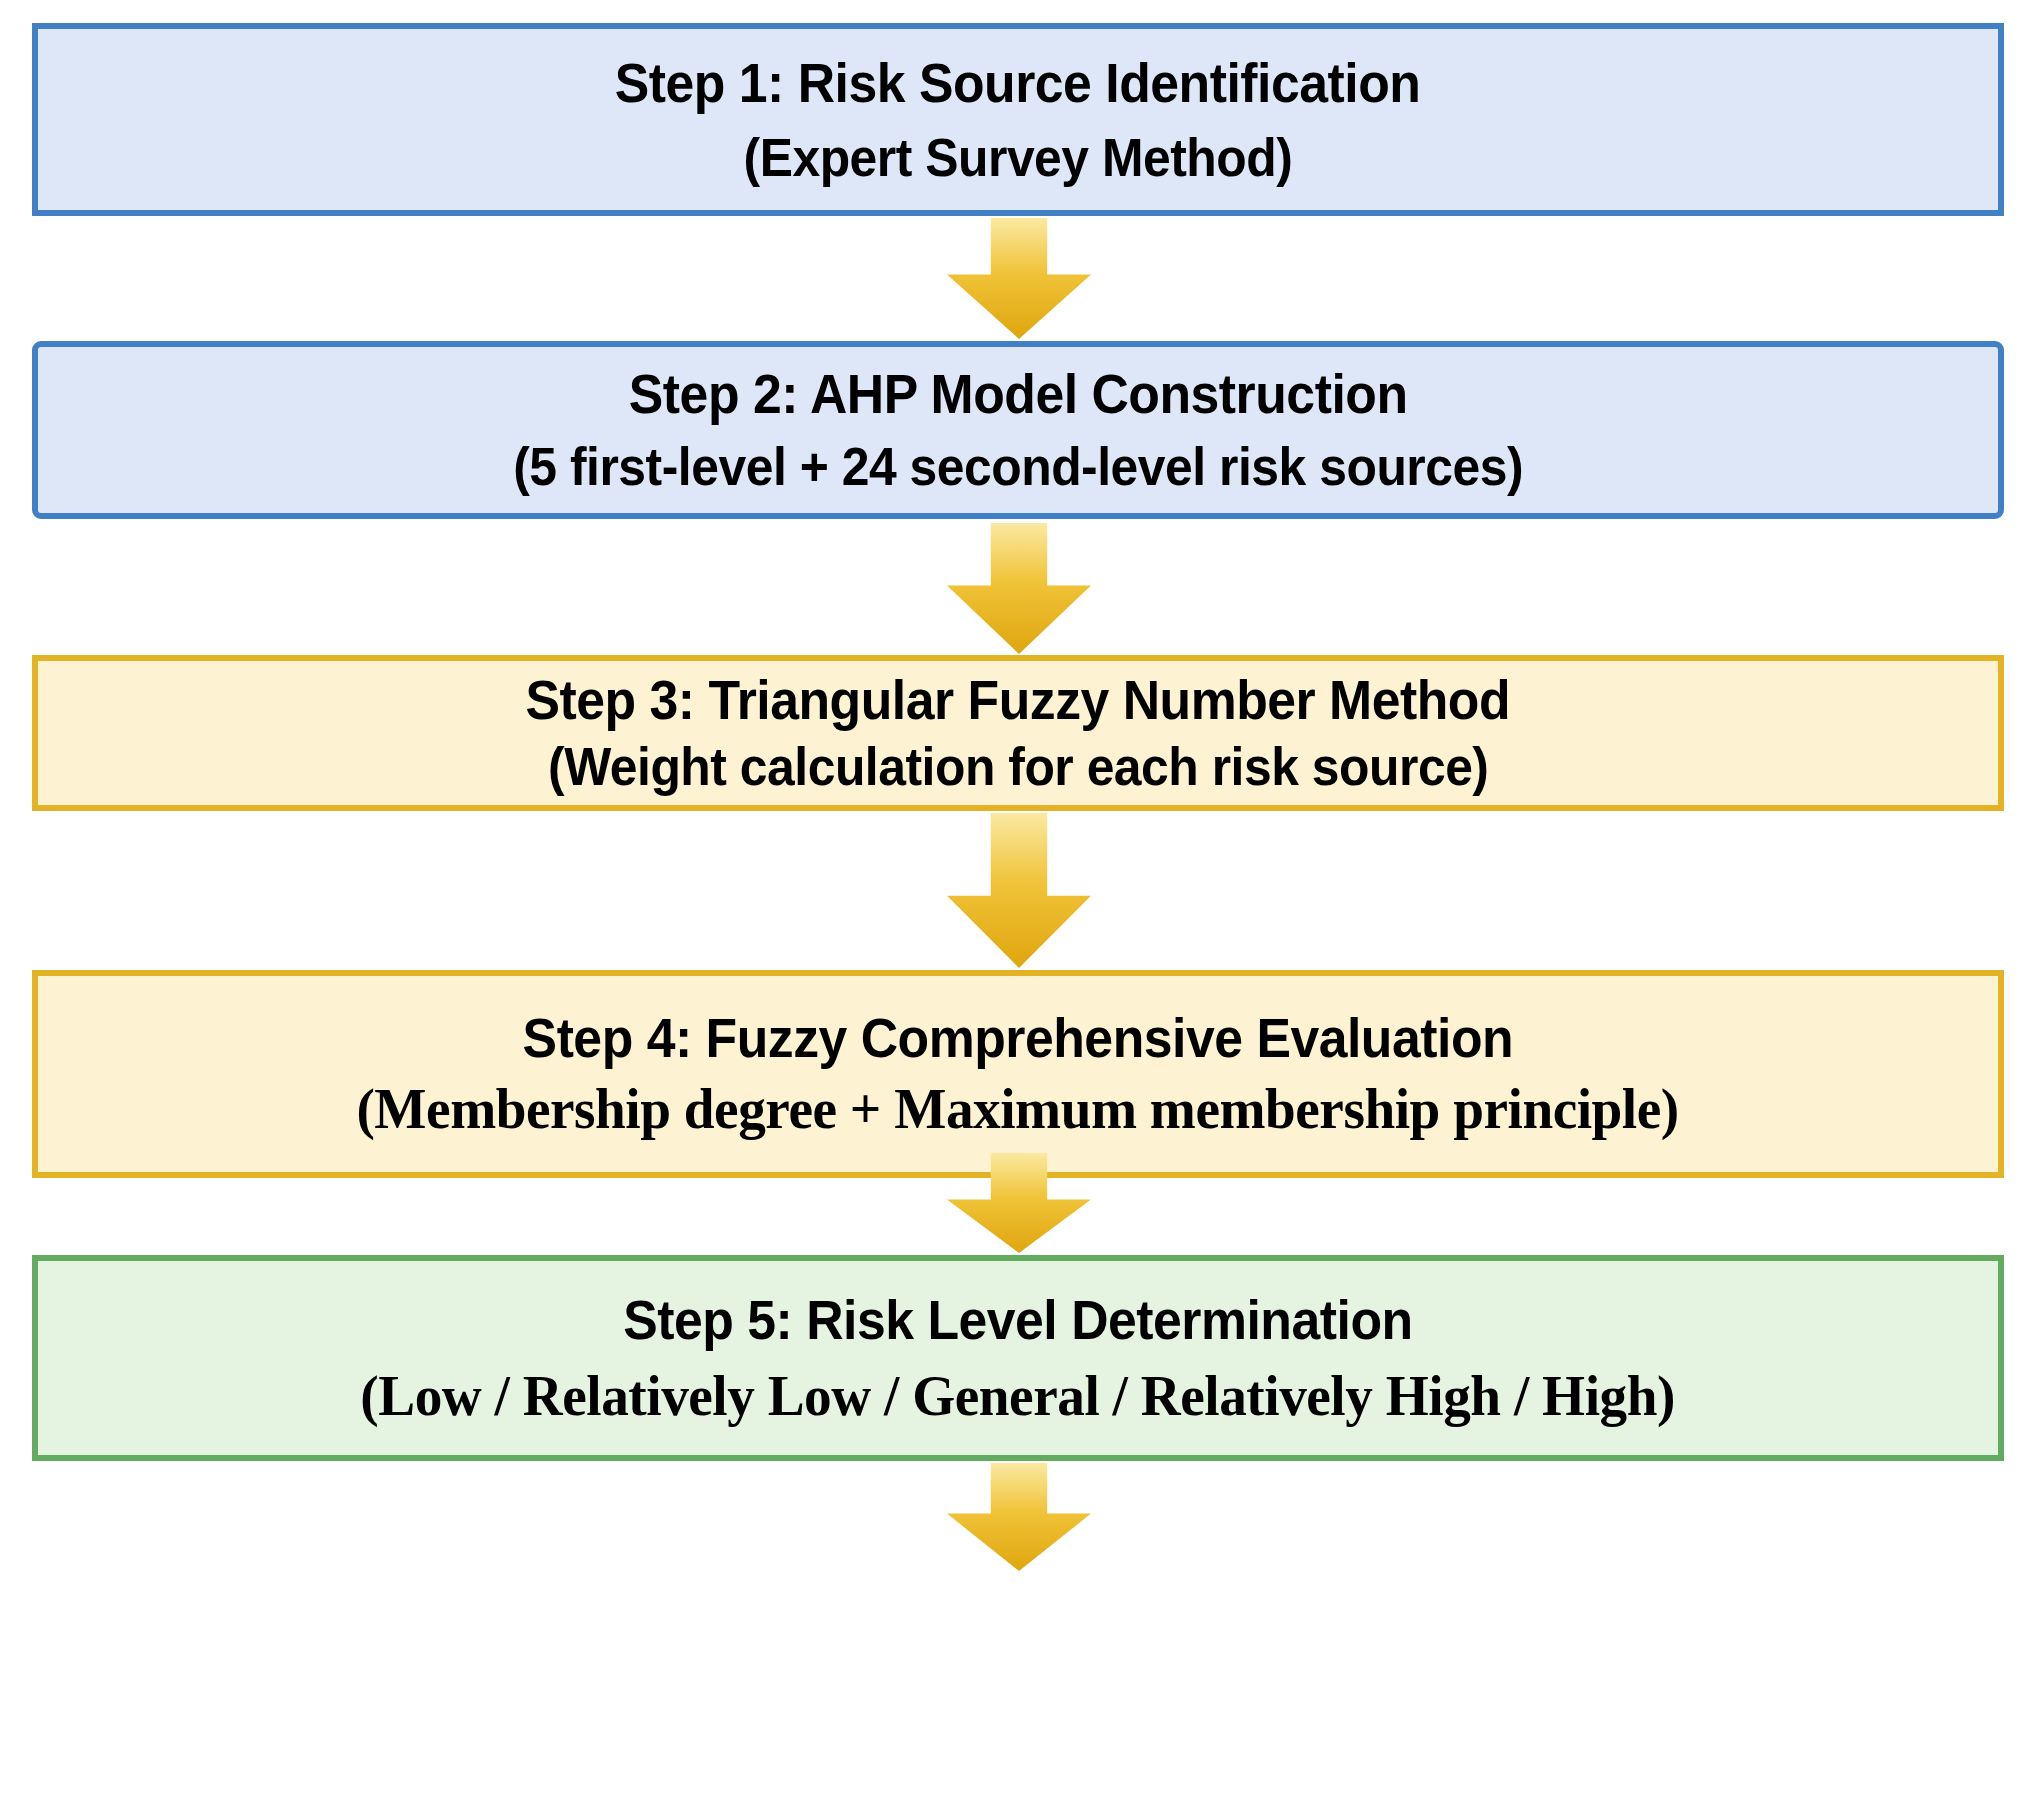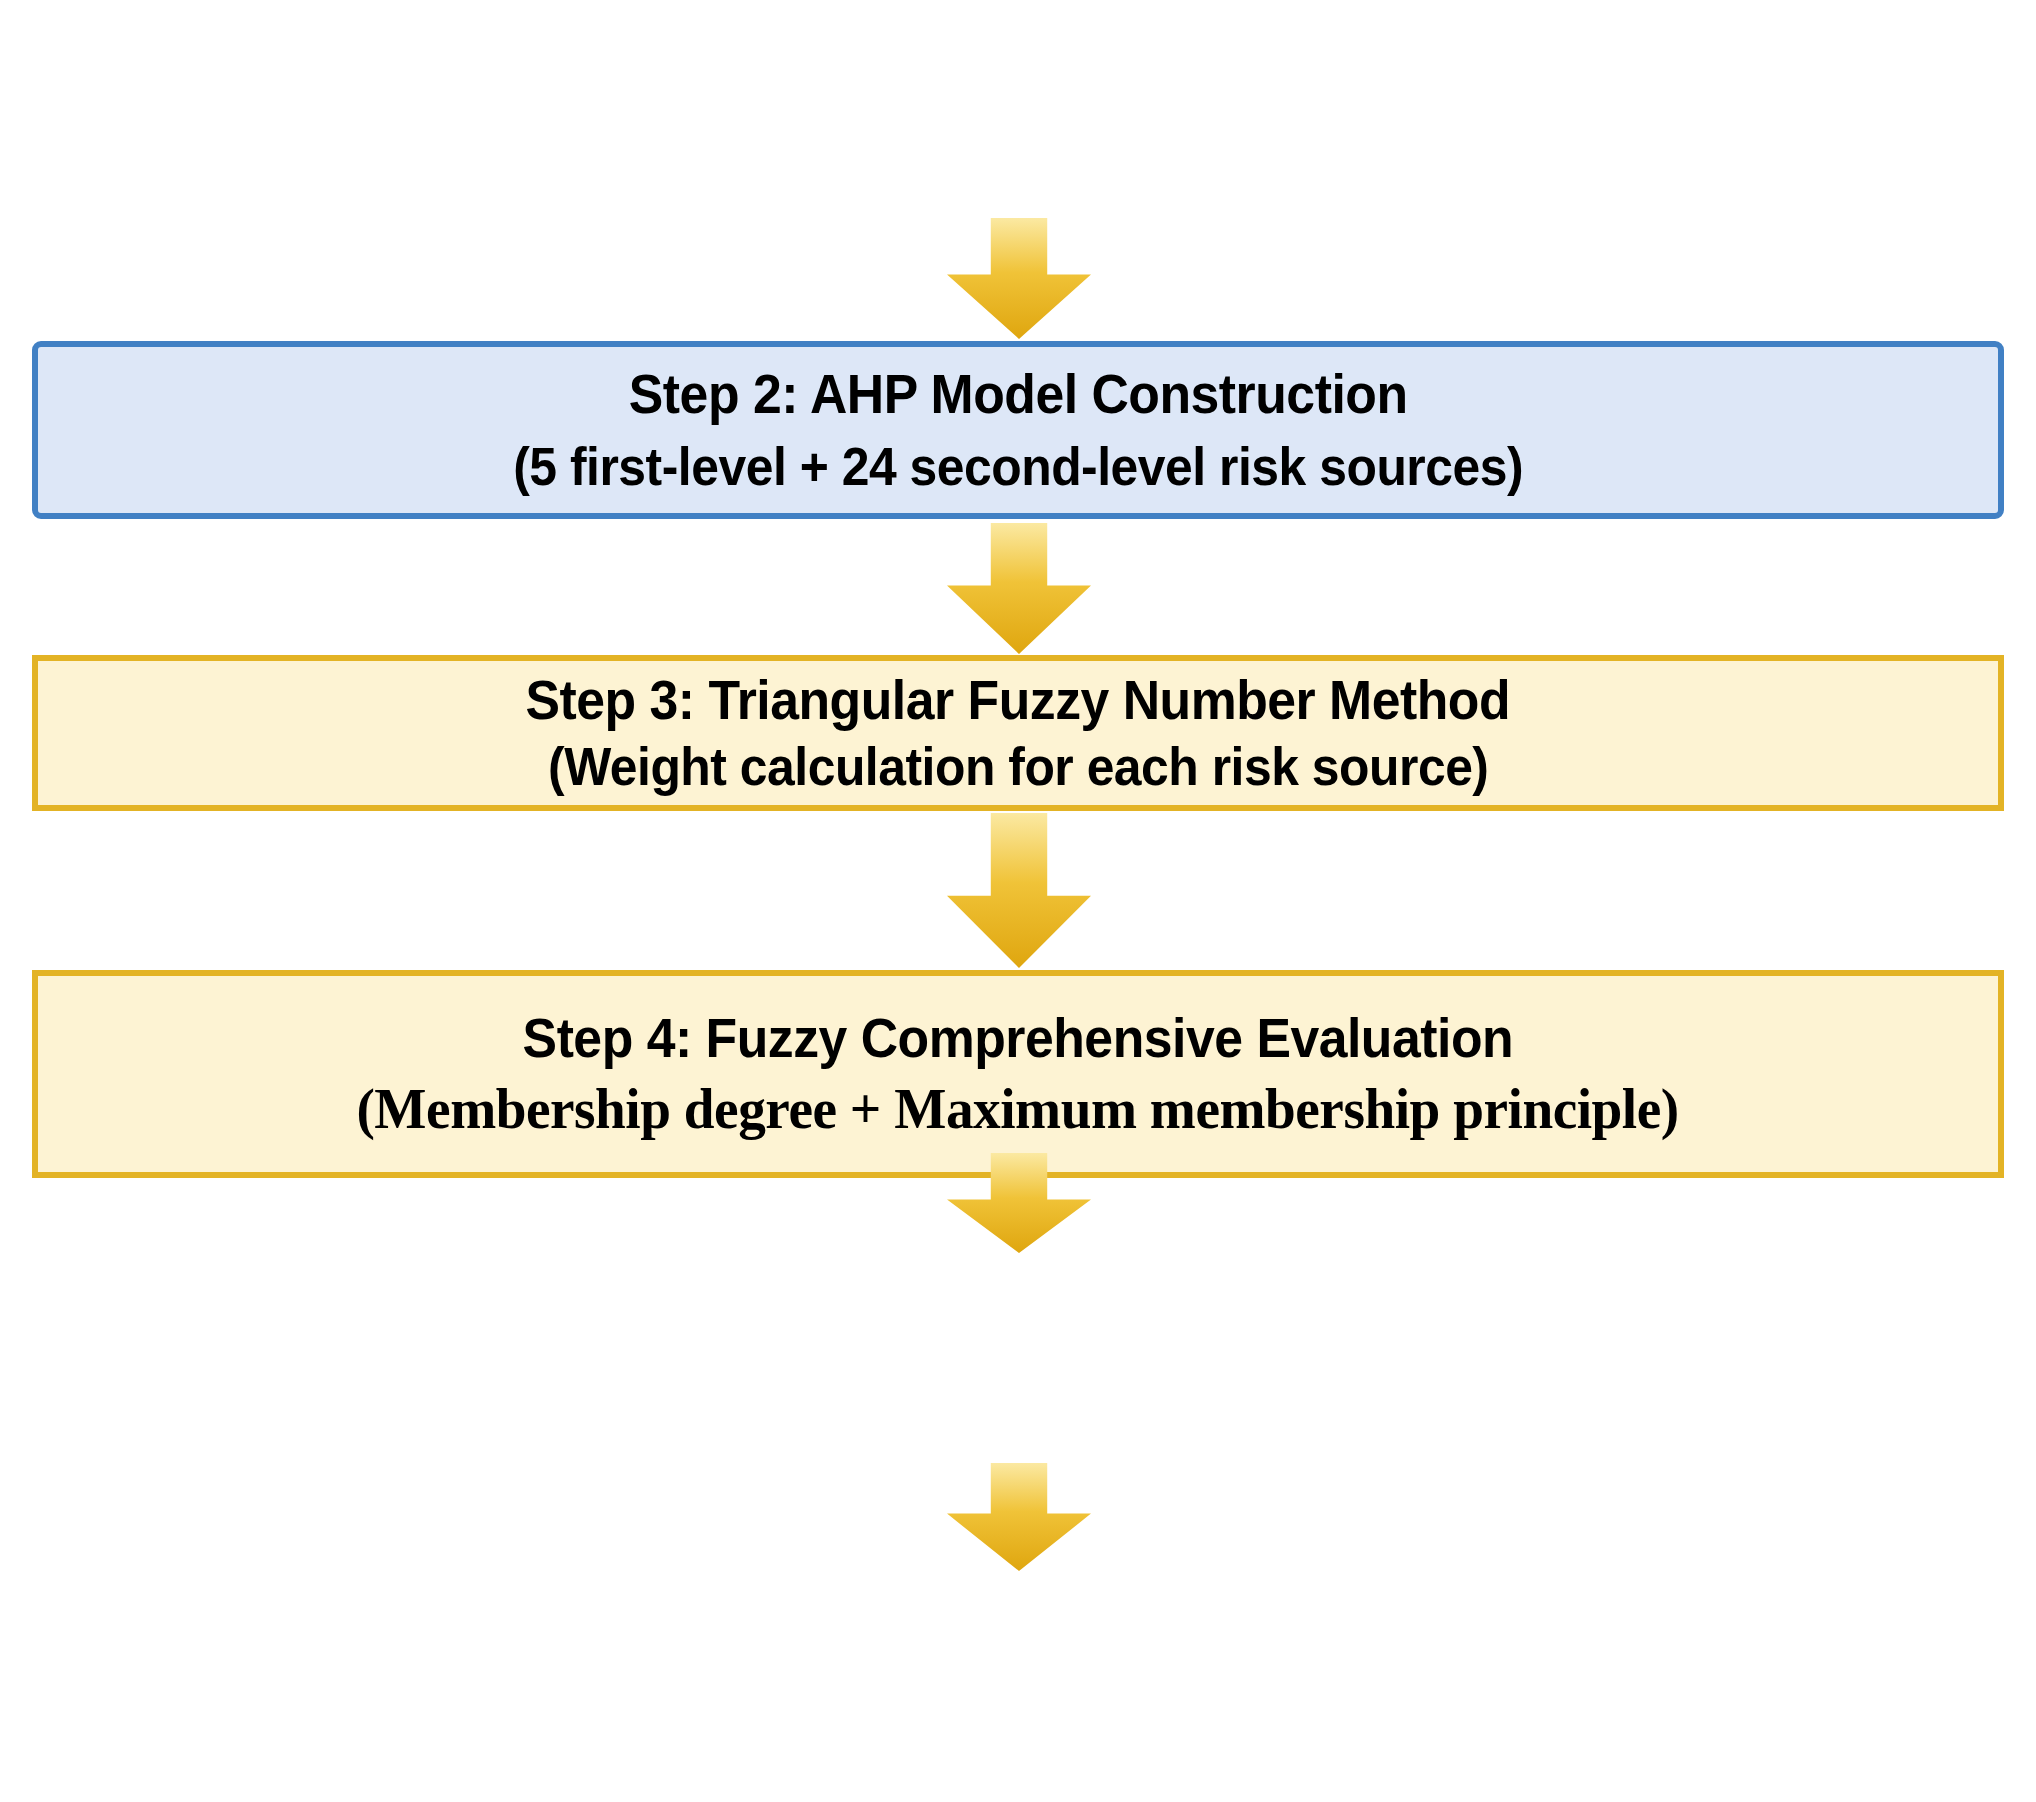--- a/index.html
+++ b/index.html
@@ -109,20 +109,24 @@
   #arrow-2 { left: 947px; top: 523px;  height: 131px; }
   #arrow-3 { left: 947px; top: 813px;  height: 155px; }
   #arrow-4 { left: 947px; top: 1153px; height: 100px; }
   #arrow-5 { left: 947px; top: 1463px; height: 108px; }
 </style>
 </head>
 <body>
 
 <div id="flow-canvas">
 
+  <div class="step-box box-blue" id="box-1">
+    <span class="line line-title">Step 1: Risk Source Identification</span>
+    <span class="line line-sub">(Expert Survey Method)</span>
+  </div>
 
   <div class="arrow" id="arrow-1">
     <svg viewBox="0 0 148 124" preserveAspectRatio="none">
       <defs>
         <linearGradient id="gradA1" x1="0" y1="0" x2="0" y2="1">
           <stop offset="0%" stop-color="#FBE9A2"></stop>
           <stop offset="45%" stop-color="#F0C338"></stop>
           <stop offset="100%" stop-color="#DFA60F"></stop>
         </linearGradient>
       </defs>
@@ -177,20 +181,24 @@
         <linearGradient id="gradA4" x1="0" y1="0" x2="0" y2="1">
           <stop offset="0%" stop-color="#FBE9A2"></stop>
           <stop offset="45%" stop-color="#F0C338"></stop>
           <stop offset="100%" stop-color="#DFA60F"></stop>
         </linearGradient>
       </defs>
       <polygon points="45,0 103,0 103,48 148,48 74,103 0,48 45,48" fill="url(#gradA4)"></polygon>
     </svg>
   </div>
 
+  <div class="step-box box-green" id="box-5">
+    <span class="line line-title">Step 5: Risk Level Determination</span>
+    <span class="line serif-sub">(Low / Relatively Low / General / Relatively High / High)</span>
+  </div>
 
   <div class="arrow" id="arrow-5">
     <svg viewBox="0 0 148 111" preserveAspectRatio="none">
       <defs>
         <linearGradient id="gradA5" x1="0" y1="0" x2="0" y2="1">
           <stop offset="0%" stop-color="#FBE9A2"></stop>
           <stop offset="45%" stop-color="#F0C338"></stop>
           <stop offset="100%" stop-color="#DFA60F"></stop>
         </linearGradient>
       </defs>

